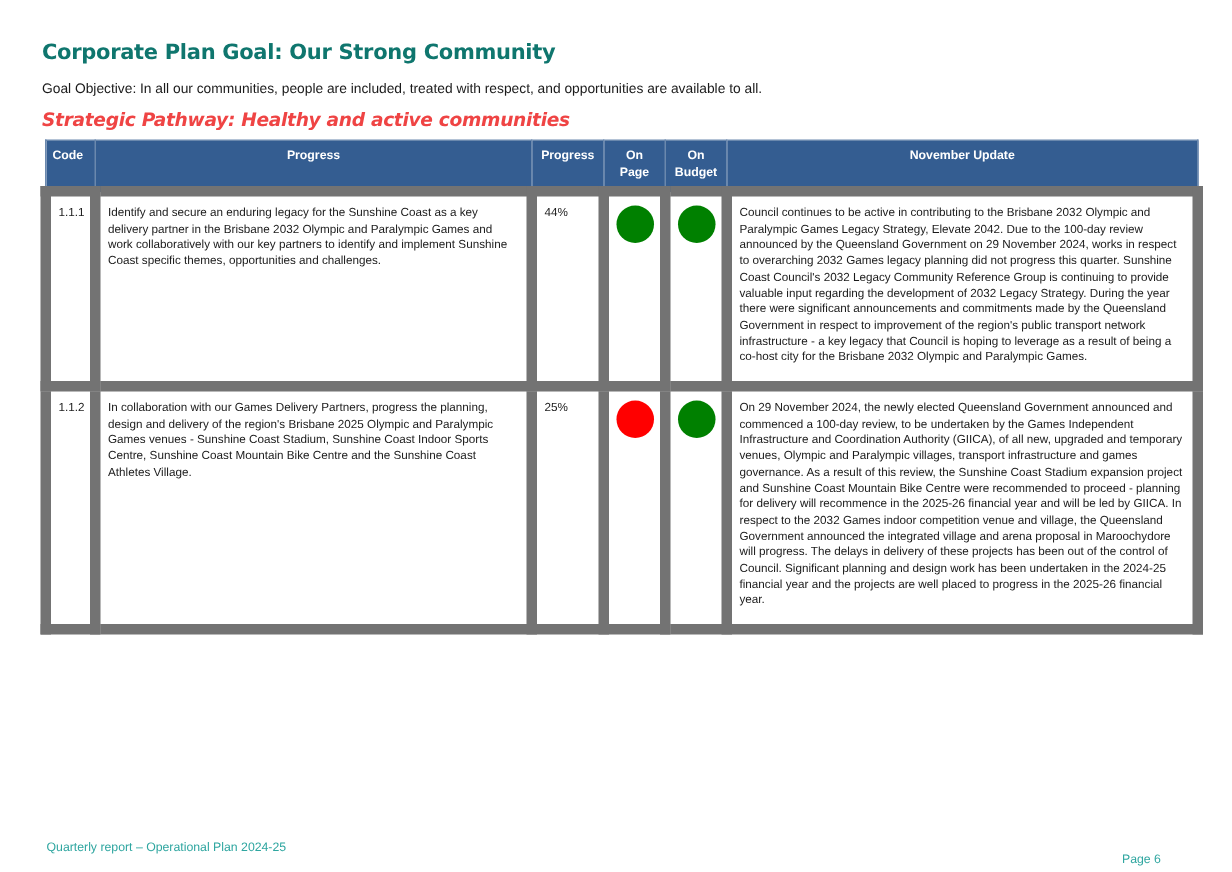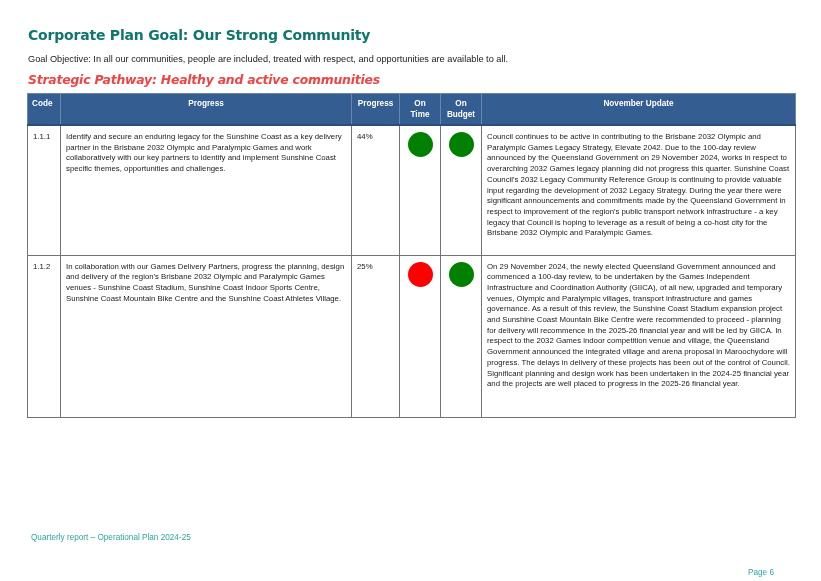--- a/index.html
+++ b/index.html
@@ -27,30 +27,30 @@
       font-size: 7.8px; line-height: 10.7px;
     }
     table.plan th {
       background: #345d91; color: #ffffff; font-weight: bold;
       font-size: 8.2px; line-height: 10.5px;
       border: 1px solid #6a88ad; border-bottom: 2px solid #2a4d7a;
       vertical-align: top; padding: 5px 4px 4px 4px; height: 21px;
     }
     table.plan th.left { text-align: left; margin-left: 16px; }
     table.plan td {
-      border: 1px solid #737373; vertical-align: top;
+      border: 7px solid #737373; vertical-align: top;
       padding: 6px 5px 6px 5px; color: #1a1a1a;
     }
     td.code { padding-left: 6px; }
     td.light { text-align: center; padding-top: 7px; }
     .dot {
       display: inline-block; width: 25px; height: 25px; border-radius: 50%;
     }
     .footer-left {
-      position: absolute; left: 31px; top: 533px;
+      position: absolute; left: 31px; top: 560px;
       font-size: 8.2px; color: #2fa6a0;
     }
     .footer-right {
       position: absolute; left: 748px; top: 568px;
       font-size: 8.2px; color: #2fa6a0;
     }
   </style>
 </head>
 <body>
 
@@ -65,41 +65,41 @@
     <col style="width:48px">
     <col style="width:41px">
     <col style="width:41px">
     <col style="width:314px">
   </colgroup>
   <thead>
     <tr>
       <th class="left">Code</th>
       <th>Progress</th>
       <th>Progress</th>
-      <th>On Time</th>
+      <th>On Page</th>
       <th>On Budget</th>
       <th>November Update</th>
     </tr>
   </thead>
   <tbody>
     <tr style="height:130px">
       <td class="code">1.1.1</td>
       <td>Identify and secure an enduring legacy for the Sunshine Coast as a key delivery partner in the Brisbane 2032 Olympic and Paralympic Games and work collaboratively with our key partners to identify and implement Sunshine Coast specific themes, opportunities and challenges.</td>
       <td>44%</td>
       <td class="light">
         <span class="dot" style="background: rgb(0, 128, 0);"></span>
       </td>
       <td class="light">
         <span class="dot" style="background: rgb(0, 128, 0);"></span>
       </td>
       <td>Council continues to be active in contributing to the Brisbane 2032 Olympic and Paralympic Games Legacy Strategy, Elevate 2042. Due to the 100-day review announced by the Queensland Government on 29 November 2024, works in respect to overarching 2032 Games legacy planning did not progress this quarter. Sunshine Coast Council's 2032 Legacy Community Reference Group is continuing to provide valuable input regarding the development of 2032 Legacy Strategy. During the year there were significant announcements and commitments made by the Queensland Government in respect to improvement of the region's public transport network infrastructure - a key legacy that Council is hoping to leverage as a result of being a co-host city for the Brisbane 2032 Olympic and Paralympic Games.</td>
     </tr>
     <tr style="height:162px">
       <td class="code">1.1.2</td>
-      <td>In collaboration with our Games Delivery Partners, progress the planning, design and delivery of the region's Brisbane 2032 Olympic and Paralympic Games venues - Sunshine Coast Stadium, Sunshine Coast Indoor Sports Centre, Sunshine Coast Mountain Bike Centre and the Sunshine Coast Athletes Village.</td>
+      <td>In collaboration with our Games Delivery Partners, progress the planning, design and delivery of the region's Brisbane 2025 Olympic and Paralympic Games venues - Sunshine Coast Stadium, Sunshine Coast Indoor Sports Centre, Sunshine Coast Mountain Bike Centre and the Sunshine Coast Athletes Village.</td>
       <td>25%</td>
       <td class="light">
         <span class="dot" style="background: rgb(255, 0, 0);"></span>
       </td>
       <td class="light">
         <span class="dot" style="background: rgb(0, 128, 0);"></span>
       </td>
       <td>On 29 November 2024, the newly elected Queensland Government announced and commenced a 100-day review, to be undertaken by the Games Independent Infrastructure and Coordination Authority (GIICA), of all new, upgraded and temporary venues, Olympic and Paralympic villages, transport infrastructure and games governance. As a result of this review, the Sunshine Coast Stadium expansion project and Sunshine Coast Mountain Bike Centre were recommended to proceed - planning for delivery will recommence in the 2025-26 financial year and will be led by GIICA. In respect to the 2032 Games indoor competition venue and village, the Queensland Government announced the integrated village and arena proposal in Maroochydore will progress. The delays in delivery of these projects has been out of the control of Council. Significant planning and design work has been undertaken in the 2024-25 financial year and the projects are well placed to progress in the 2025-26 financial year.</td>
     </tr>
   </tbody>

